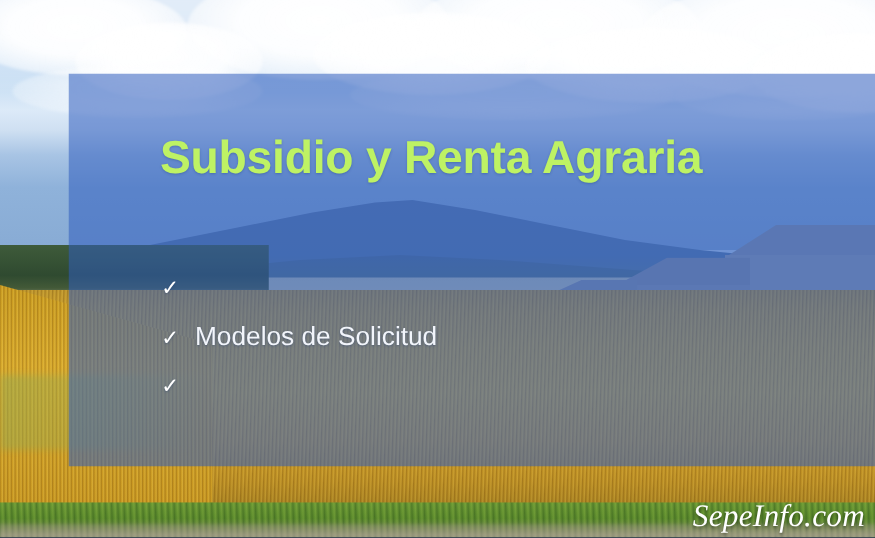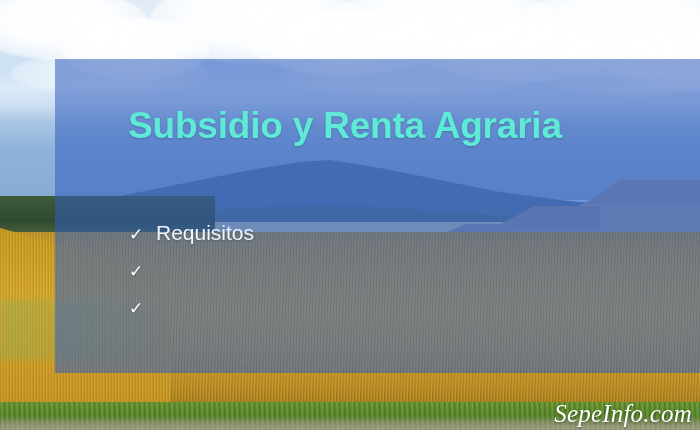--- a/index.html
+++ b/index.html
@@ -179,21 +179,21 @@
   
   .content {
     position: absolute;
     left: 55px; top: 59px;
     width: 645px; height: 314px;
   }
   .title {
     position: absolute;
     left: 73px; top: 48px;
     width: 520px;
-    color: #5eead4;
+    color: #bef264;
     font-size: 37px;
     font-weight: bold;
     letter-spacing: -0.2px;
     line-height: 1.05;
     text-shadow: 0 1px 2px rgba(20,50,110,0.30);
     white-space: nowrap;
   }
   .bullets {
     position: absolute;
     left: 74px; top: 163px;
@@ -297,24 +297,24 @@
 
   <div class="overlay"></div>
 
   <div class="content">
 
     <div class="title">Subsidio y Renta Agraria</div>
 
     <div class="bullets">
       <div class="bullet">
         <span class="bullet-mark">✓</span>
-        <span>Requisitos</span>
       </div>
       <div class="bullet">
         <span class="bullet-mark">✓</span>
+        <span>Modelos de Solicitud</span>
       </div>
       <div class="bullet">
         <span class="bullet-mark">✓</span>
       </div>
     </div>
 
   </div>
 
   <div class="watermark">SepeInfo.com</div>
 

